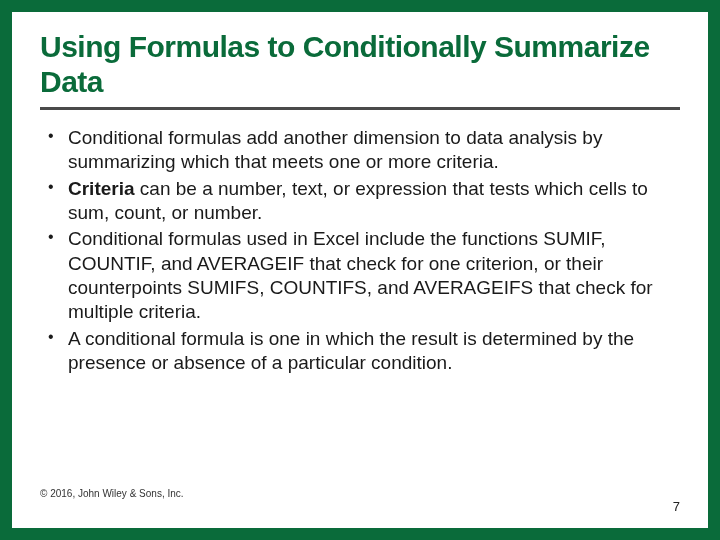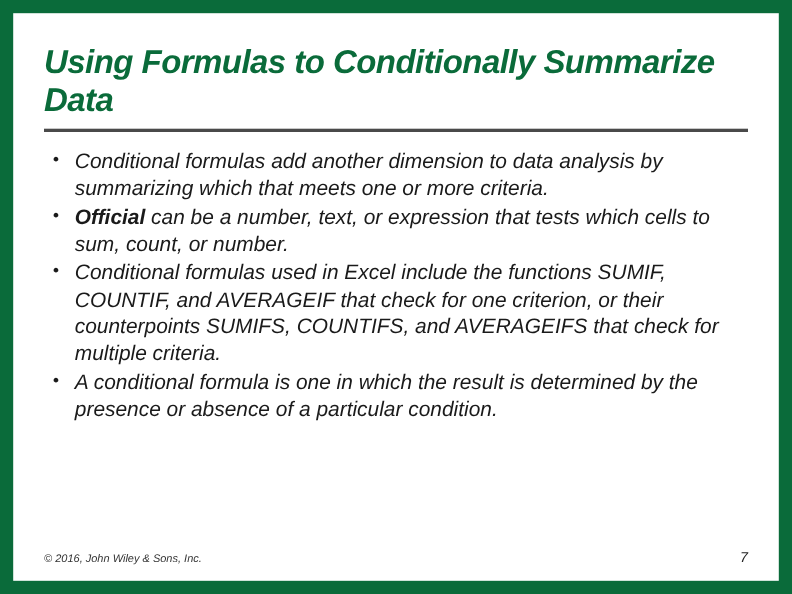--- a/index.html
+++ b/index.html
@@ -10,24 +10,23 @@
   }
   .frame {
     position: absolute;
     top: 12px;
     left: 12px;
     right: 12px;
     bottom: 12px;
     background: #ffffff;
   }
   .inner {
-    padding: 28px 28px 0 28px;
+    padding: 18px 28px 0 28px;
     height: 100%;
     position: relative;
-    font-style: italic;
   }
   .title {
     color: #0a6b3a;
     font-size: 30px;
     font-weight: 700;
     line-height: 1.15;
     letter-spacing: -0.5px;
     padding-bottom: 8px;
   }
   .rule {
@@ -58,40 +57,41 @@
   .bold { font-weight: 700; }
   .footer {
     position: absolute;
     left: 28px;
     right: 28px;
     bottom: 14px;
     display: flex;
     align-items: baseline;
     font-size: 10px;
     color: #333;
+    flex-direction: column;
   }
   .footer .copyright { flex: 0 0 auto; margin-right: 36px; }
   .footer .course { flex: 0 0 auto; }
   .footer .page { margin-left: auto; font-size: 13px; color: #222; }
 </style>
 </head>
 <body>
 
 <div class="frame">
   <div class="inner">
 
     <h1 class="title">Using Formulas to Conditionally Summarize Data</h1>
     <hr class="rule">
 
     <ul class="bullets">
       <li>
         <span></span><span class="bold"></span><span>Conditional formulas add another dimension to data analysis by summarizing which that meets one or more criteria.</span>
       </li>
       <li>
-        <span></span><span class="bold">Official</span><span> can be a number, text, or expression that tests which cells to sum, count, or number.</span>
+        <span></span><span class="bold">Criteria</span><span> can be a number, text, or expression that tests which cells to sum, count, or number.</span>
       </li>
       <li>
         <span></span><span class="bold"></span><span>Conditional formulas used in Excel include the functions SUMIF, COUNTIF, and AVERAGEIF that check for one criterion, or their counterpoints SUMIFS, COUNTIFS, and AVERAGEIFS that check for multiple criteria.</span>
       </li>
       <li>
         <span></span><span class="bold"></span><span>A conditional formula is one in which the result is determined by the presence or absence of a particular condition.</span>
       </li>
     </ul>
 
     <div class="footer">

